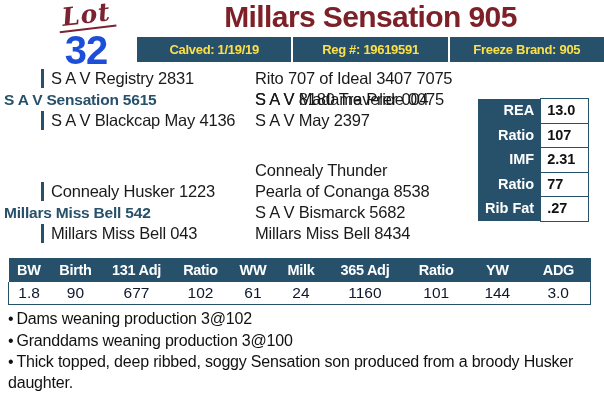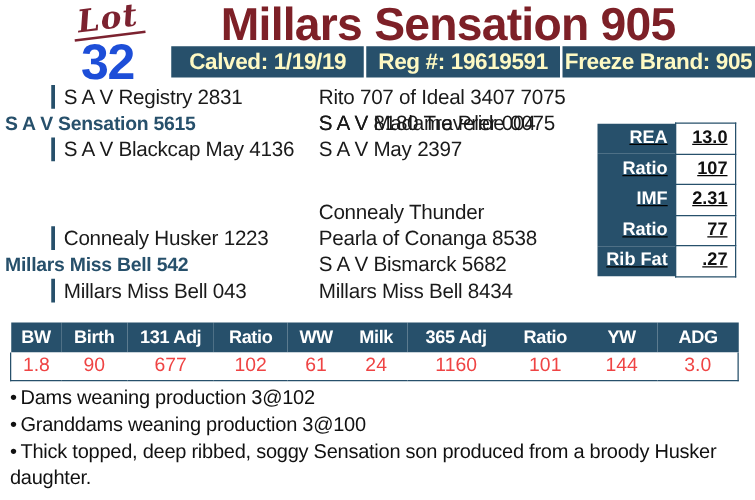--- a/index.html
+++ b/index.html
@@ -45,46 +45,46 @@
     font-weight: bold;
     font-size: 40px;
     color: #1d4ed8;
     line-height: 0.92;
     margin-top: 2px;
     letter-spacing: -1px;
   }
 
   .animal-title {
     position: absolute;
-    left: 125px;
+    left: 137px;
     top: 1px;
     width: 467px;
     text-align: center;
-    font-size: 37px;
+    font-size: 30px;
     font-weight: bold;
     color: #7d2027;
     letter-spacing: -0.6px;
     line-height: 1.05;
     white-space: nowrap;
   }
 
   .info-bar {
     position: absolute;
     left: 137px;
     top: 37px;
     width: 467px;
     height: 25px;
     display: flex;
     background: #ffffff;
   }
   .info-cell {
     flex: 1;
     background: #27506b;
-    color: #fef9c3;
-    font-size: 18px;
+    color: #fde047;
+    font-size: 13px;
     font-weight: bold;
     display: flex;
     align-items: center;
     justify-content: center;
     letter-spacing: -0.3px;
     white-space: nowrap;
   }
   .info-cell + .info-cell { margin-left: 2px; }
 
   
@@ -141,39 +141,38 @@
     letter-spacing: -0.2px;
   }
 
   
   .us-table {
     position: absolute;
     left: 478px;
     top: 98px;
     width: 111px;
     border-collapse: collapse;
-    text-decoration: underline;
   }
   .us-table td {
     height: 23.5px;
     font-size: 14.5px;
     font-weight: bold;
     padding: 0 6px;
     line-height: 23.5px;
   }
   .us-label {
     background: #27506b;
     color: #ffffff;
     text-align: right;
     width: 63px;
   }
   .us-value {
     background: #ffffff;
     color: #111111;
-    text-align: right;
+    text-align: left;
     width: 48px;
     border: 1.5px solid #27506b;
   }
 
   
   .perf {
     position: absolute;
     left: 8px;
     top: 258px;
     width: 583px;
@@ -188,21 +187,21 @@
     color: #ffffff;
     font-size: 14.5px;
     font-weight: bold;
     height: 24px;
     text-align: center;
     letter-spacing: -0.3px;
     white-space: nowrap;
   }
   .perf td {
     background: #ffffff;
-    color: #ef4444;
+    color: #0f172a;
     font-size: 15.5px;
     height: 22px;
     text-align: center;
     border-left: 1.5px solid #27506b;
     border-right: 1.5px solid #27506b;
     border-bottom: 1.5px solid #27506b;
   }
   .perf td:not(:first-child) { border-left: none; }
   .perf td:not(:last-child)  { border-right: none; }
 

